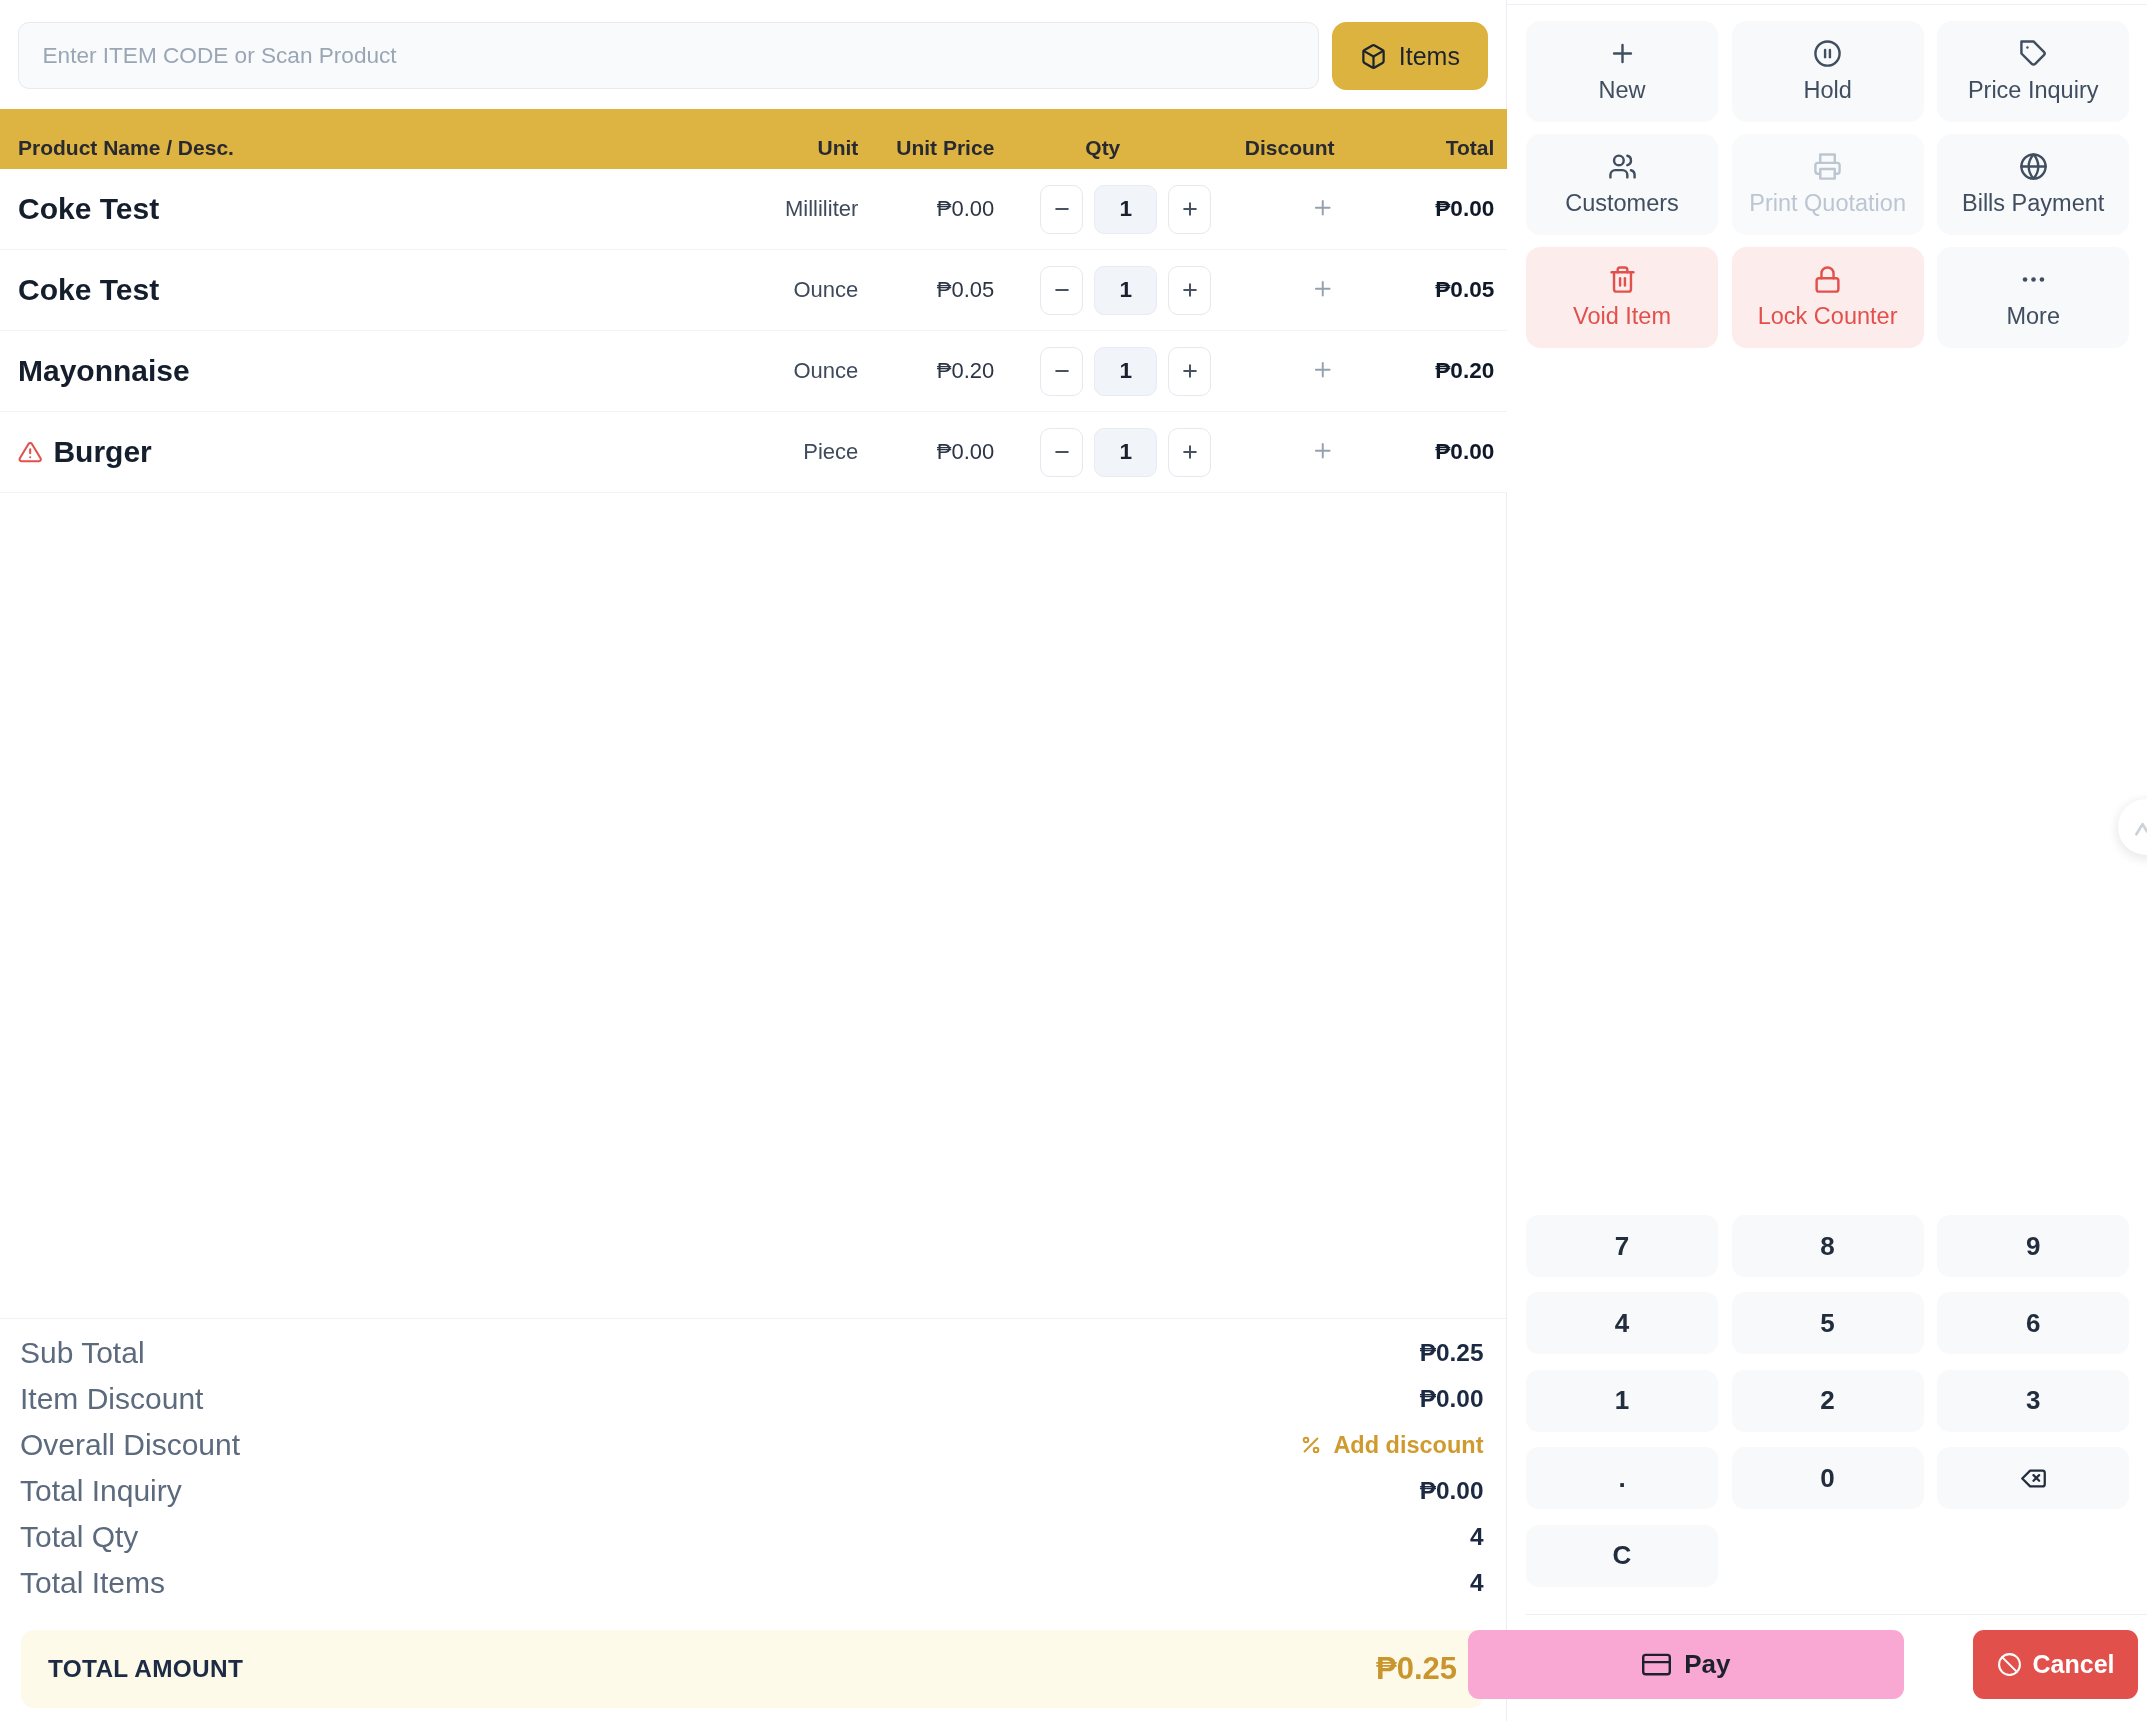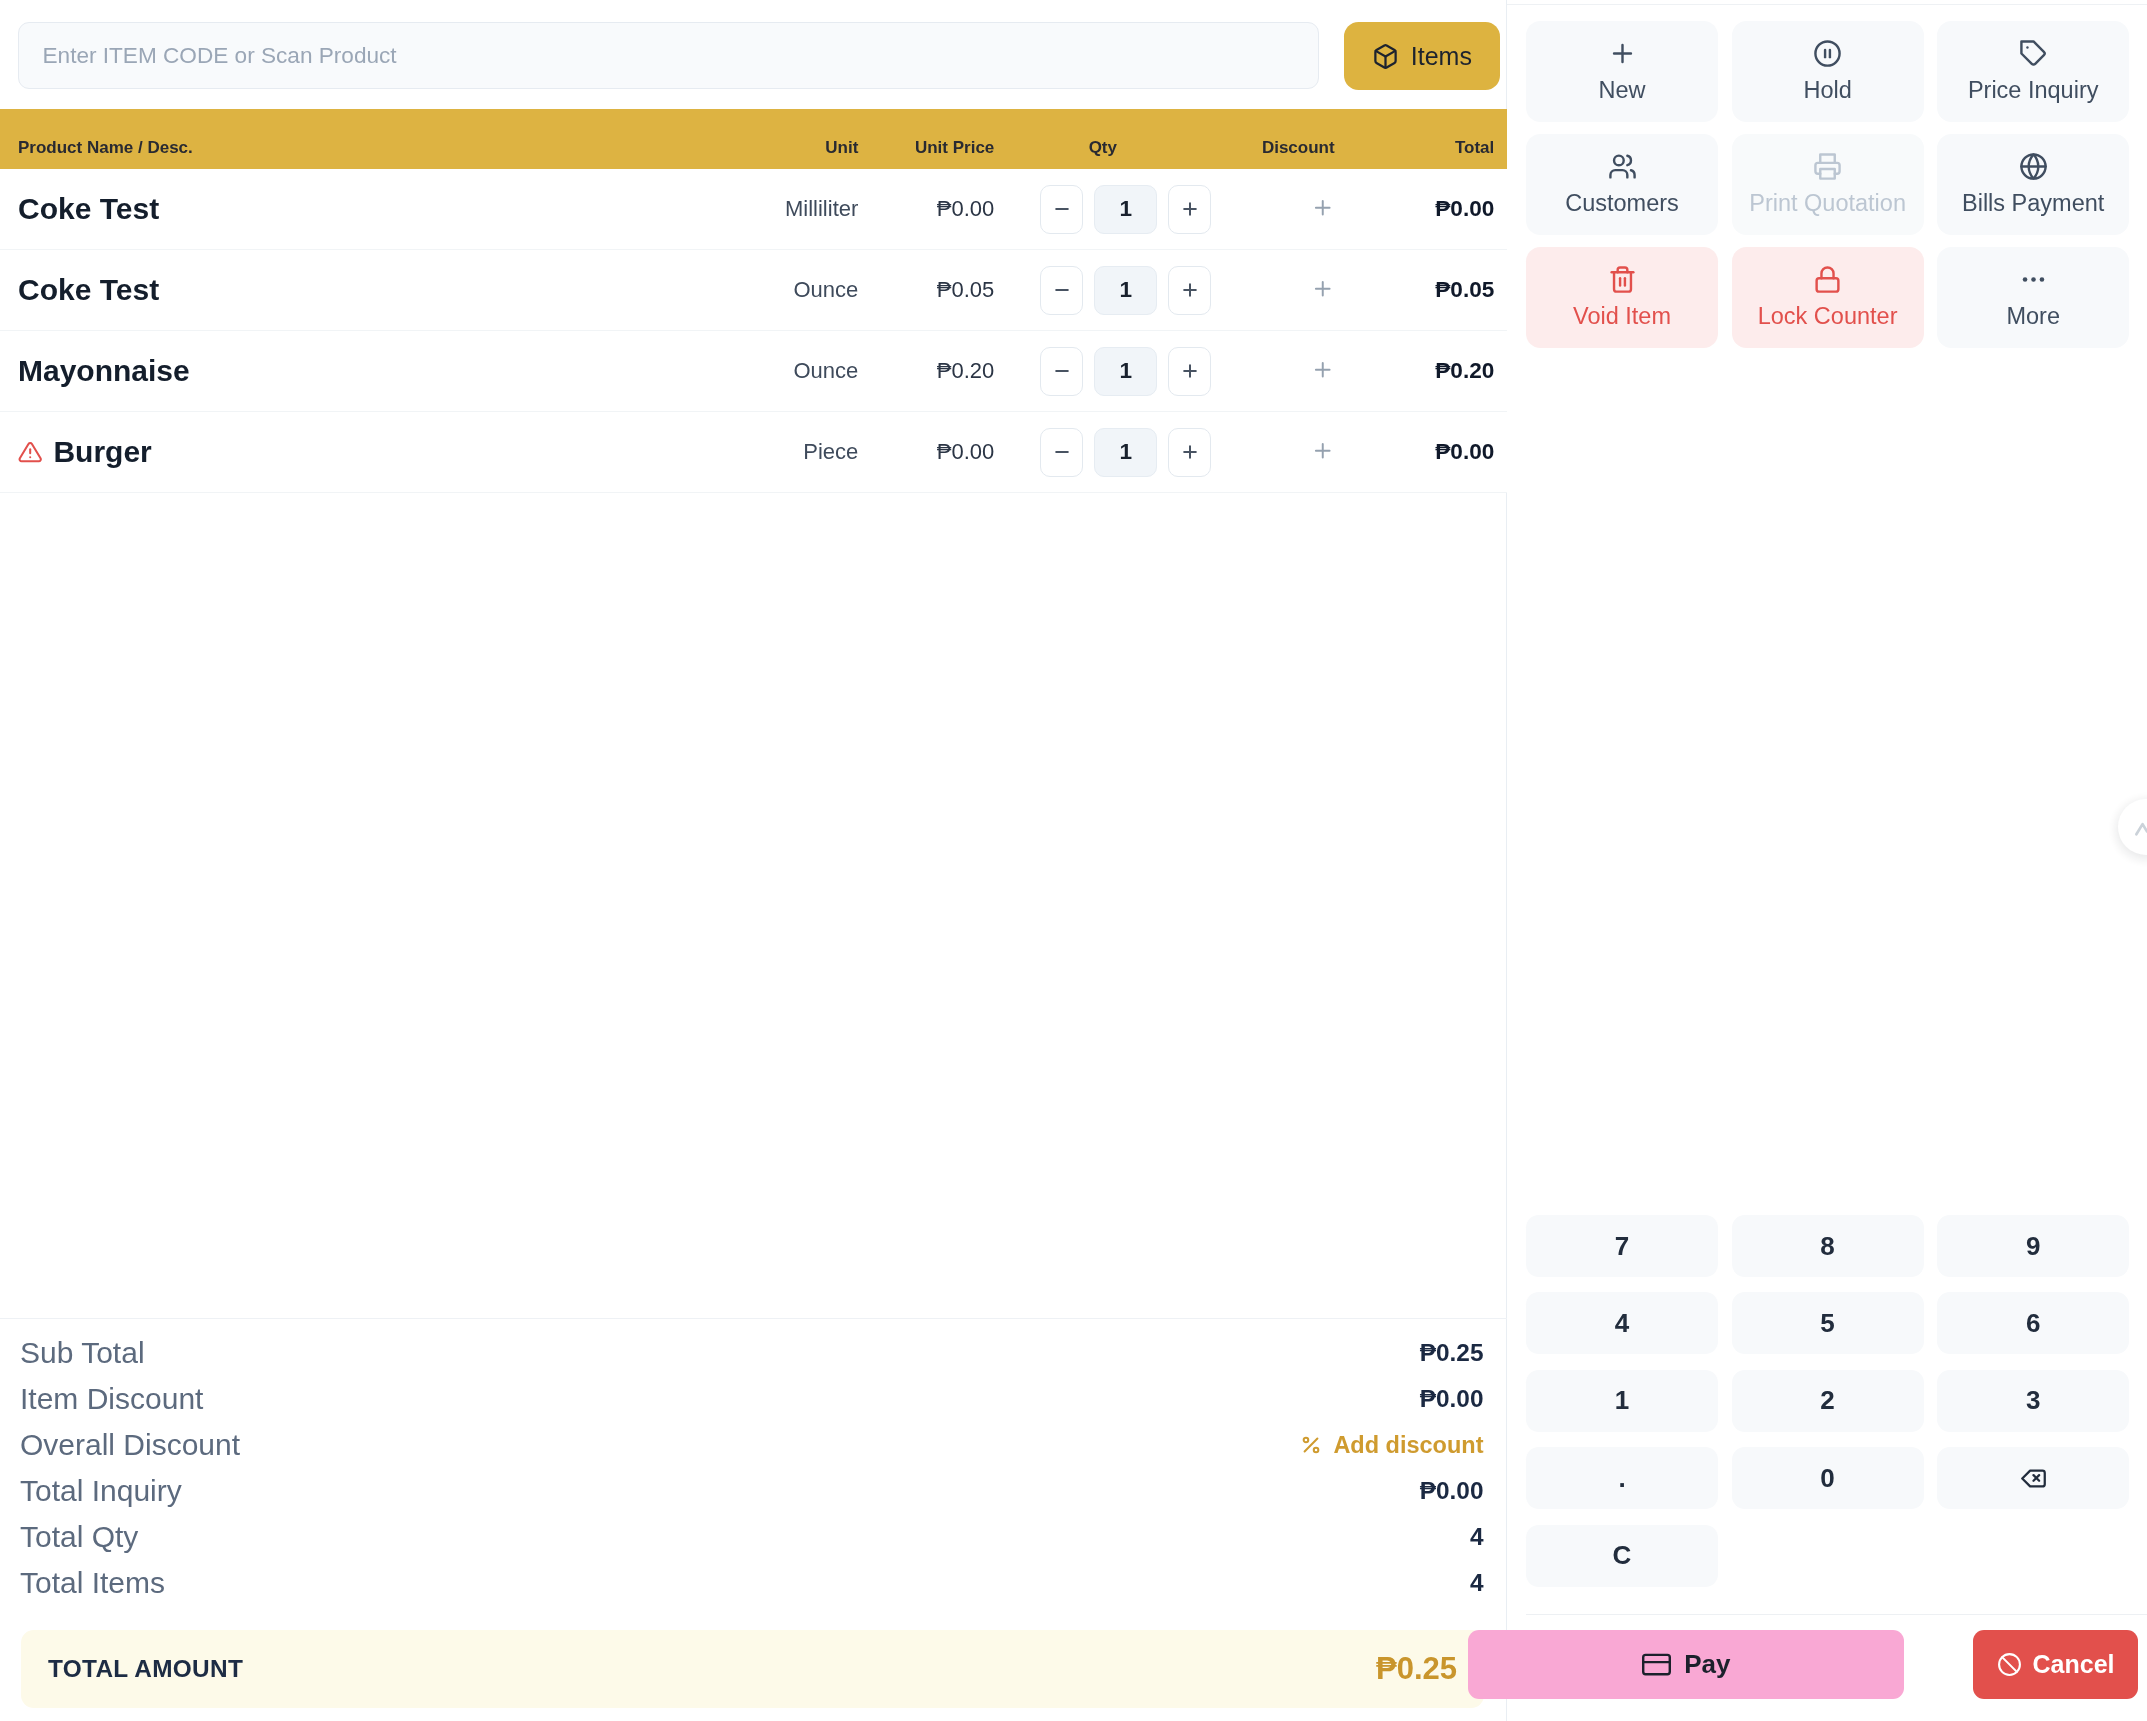--- a/index.html
+++ b/index.html
@@ -18,35 +18,35 @@
     position:absolute; left:18px; top:22px; width:1301px; height:67px;
     background:#f8fafc; border:1.8px solid #e6ebf1; border-radius:11px;
     font-family:inherit; font-size:22.6px; color:#33415a; padding:0 23.5px; outline:none;
   }
   .search-input::placeholder { color:#9aa6b6; }
 
   .items-button {
     position:absolute; left:1332px; top:22px; width:156px; height:68px;
     background:#ddb340; border:none; border-radius:14.5px; cursor:pointer;
     display:flex; align-items:center; justify-content:center; gap:11.8px;
-    font-family:inherit; font-size:25px; font-weight:500; color:#1d232e;margin-left:12px;
+    font-family:inherit; font-size:25px; font-weight:500; color:#1d232e;
   }
 
   
   .col-name { flex:1; padding-left:18px; display:flex; align-items:center; gap:11px; }
   .col-unit { width:145px; text-align:right; }
   .col-price { width:136px; text-align:right; }
   .col-qty { width:217px; }
   .col-discount { width:136px; text-align:right; padding-right:12.7px; }
   .col-total { width:147px; text-align:right; }
 
   .table-header {
     position:absolute; left:0; top:109px; width:1507px; height:78px;
     background:#ddb342; display:flex; align-items:center; padding-right:12.7px;
-    font-size:17px; font-weight:700; color:#292a31;
+    font-size:21px; font-weight:700; color:#292a31;
   }
   .table-header .col-qty { text-align:center; }
 
   .table-body { position:absolute; left:0; top:169px; width:1507px; }
   .item-row {
     display:flex; align-items:center; height:81px; padding-right:12.7px;
     border-bottom:0.9px solid #f1f4f6; background:#fff;
   }
   .item-name { font-size:30px; font-weight:600; color:#141e2c; }
   .item-row .col-unit { font-size:22px; color:#3e4a5b; }

